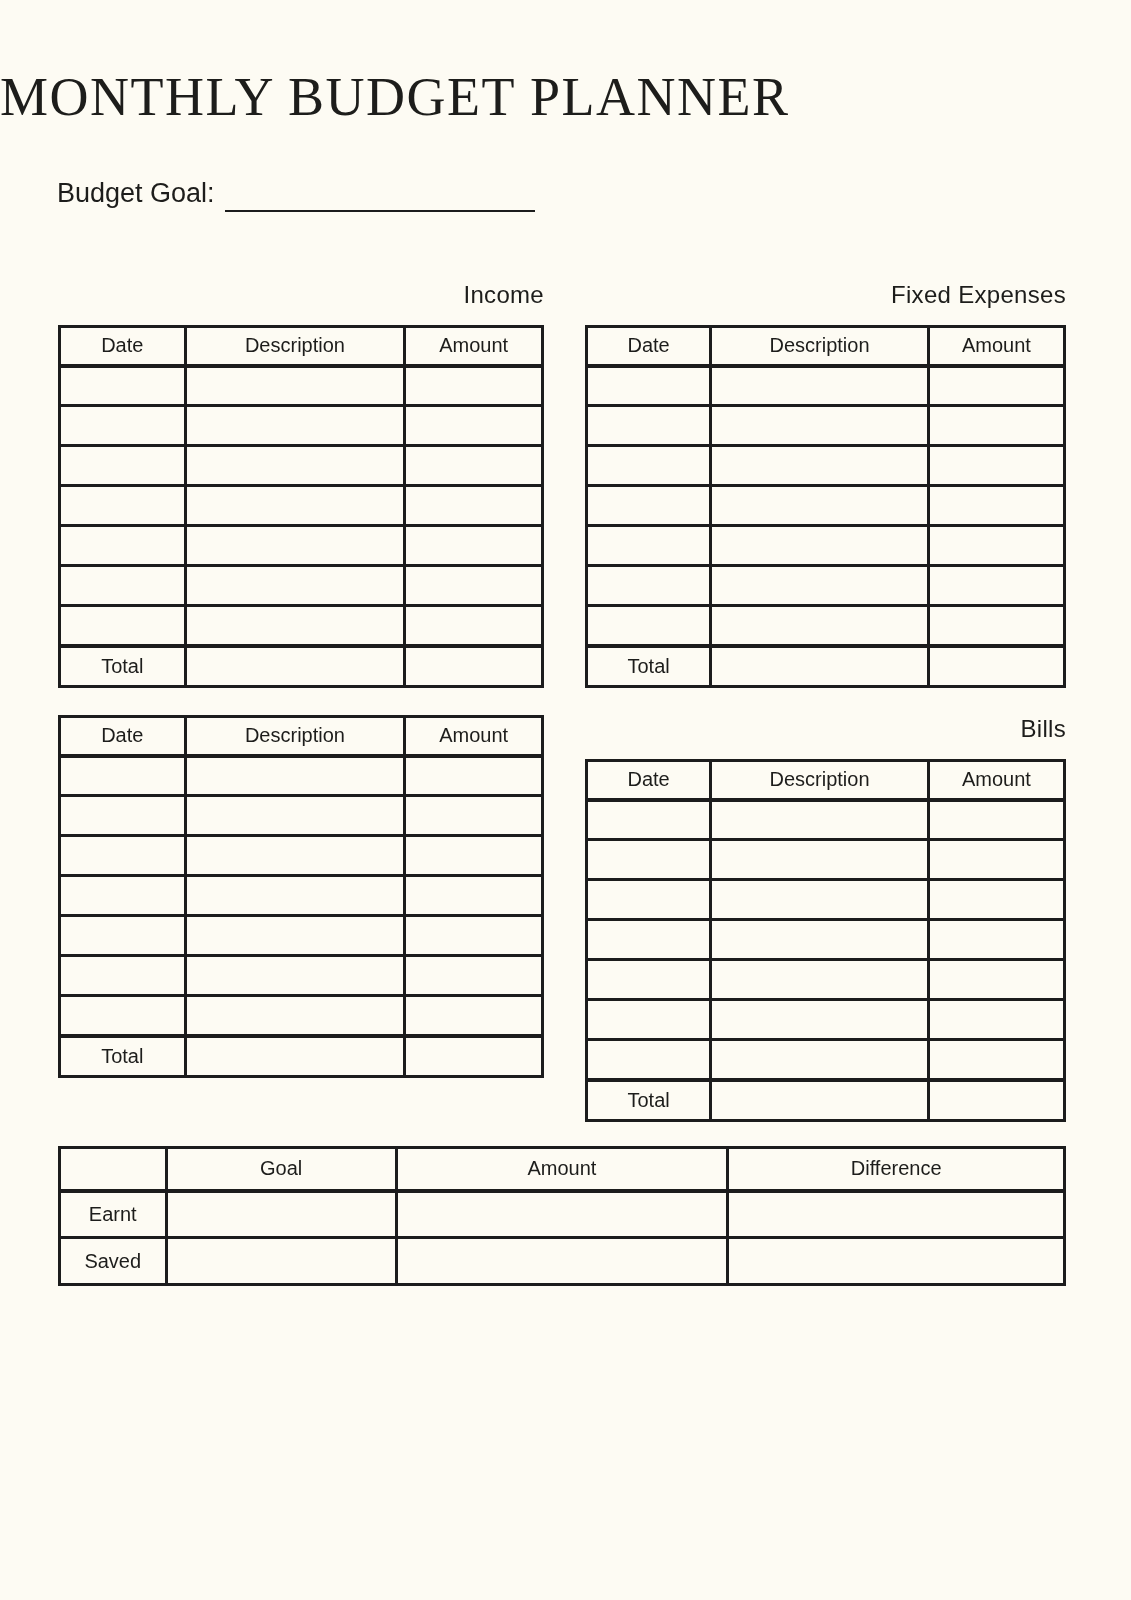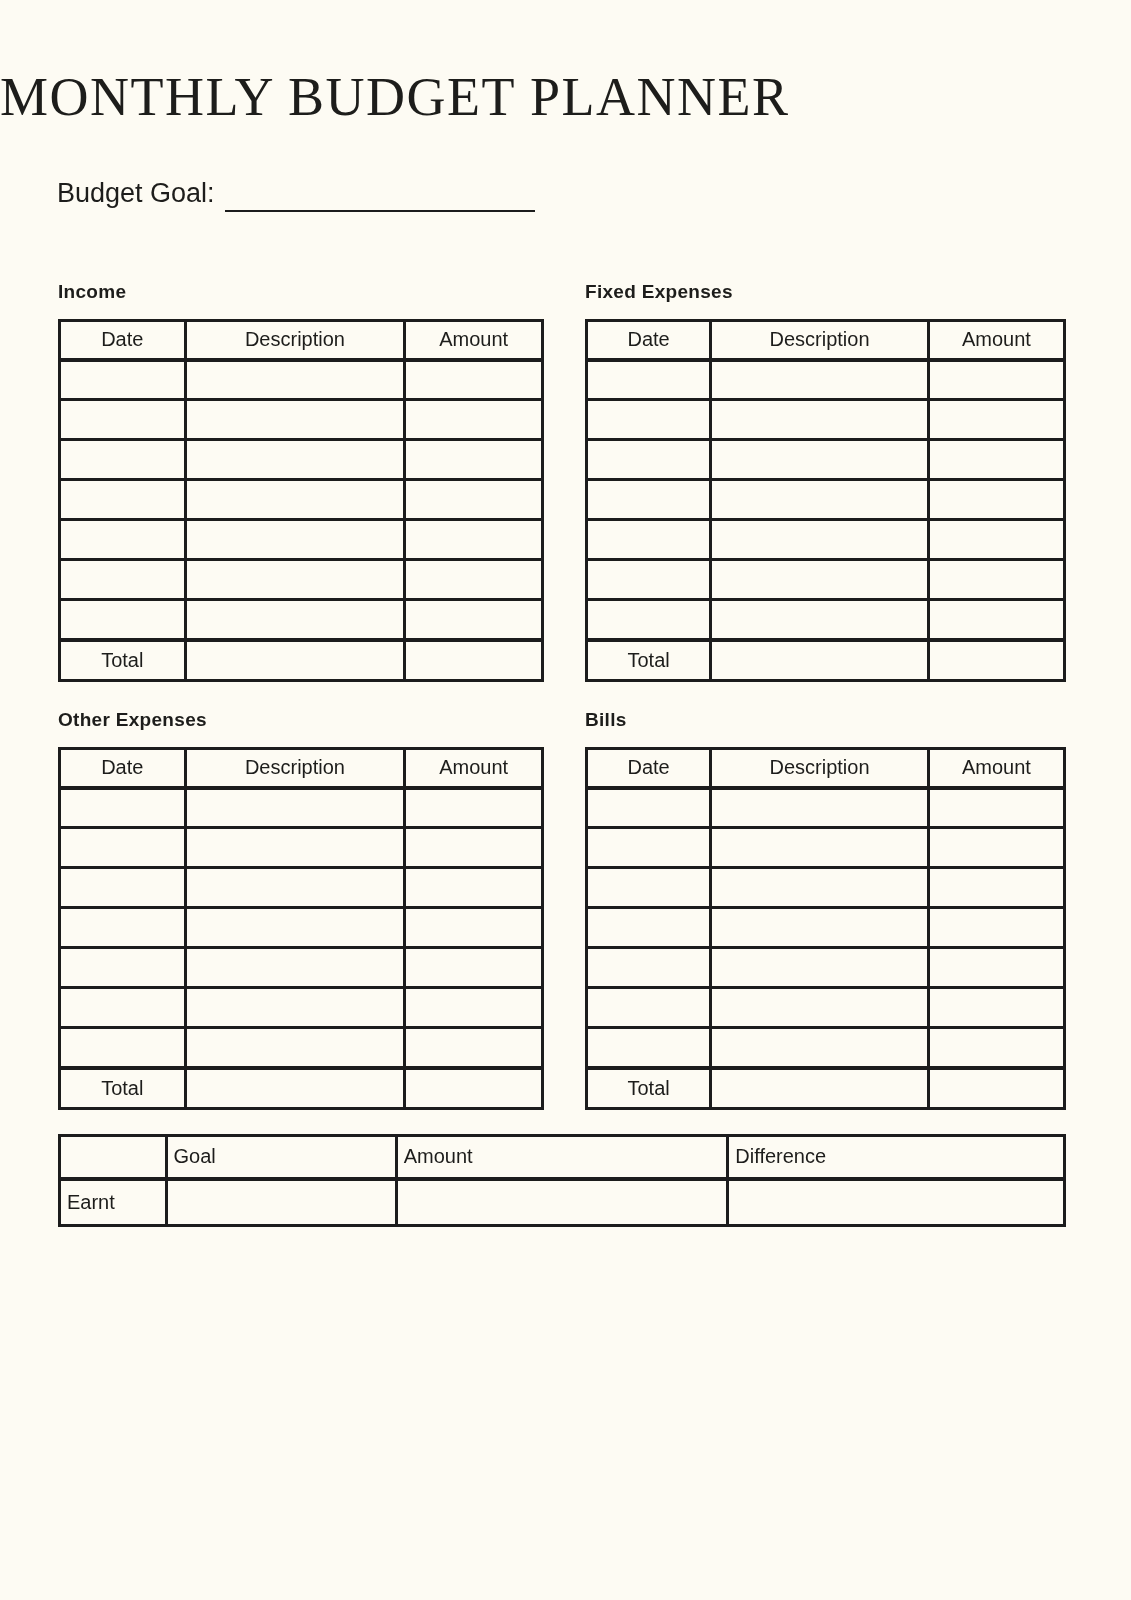--- a/index.html
+++ b/index.html
@@ -48,23 +48,24 @@
   
   .sections{
     display:grid;
     grid-template-columns: 486px 481px;
     column-gap: 41px;
     row-gap: 27px;
     margin: 72px 0 0 58px;
   }
   .section-title{
     margin: 0 0 16px 0;
-    font-size: 19px;
-    font-weight: 700;
+    font-size: 24px;
+    font-weight: 400;
     letter-spacing: 0.3px;
+    text-align: right;
   }
   table{ border-collapse: collapse; width:100%; table-layout: fixed; }
   .entry-table{ border: 3px solid var(--color-border, var(--line)); }
   .entry-table th, .entry-table td{
     border: 3px solid var(--color-border, var(--line));
     height: 40px;
     padding: 0 6px;
     font-size: 20px;
     font-weight: 400;
     text-align: center;
@@ -82,21 +83,21 @@
     width: 1008px;
     border: 3px solid var(--color-border, var(--line));
     margin-top: 17px;
   }
   .recap-table th, .recap-table td{
     border: 3px solid var(--color-border, var(--line));
     height: 43px;
     padding: 0 6px;
     font-size: 20px;
     font-weight: 400;
-    text-align: left;
+    text-align: center;
     vertical-align: middle;
   }
   .recap-table thead th{ border-bottom-width: 4px; }
   .recap-table tbody td{ height: 47px; }
   .recap-table .c-label{ width: 10.6%; }
   .recap-table .c-goal{ width: 22.9%; }
   .recap-table .c-actual{ width: 33%; }
   .recap-table .c-diff{ width: 33.5%; }
 </style>
 </head>
@@ -227,21 +228,20 @@
         <tr class="total-row">
           <td>Total</td>
           <td></td>
           <td></td>
         </tr>
       </tbody>
     </table>
   </section>
 
   <section class="table-block">
-    <h2 class="section-title">Other Expenses</h2>
     <table class="entry-table">
       <colgroup>
           <col class="c-date">
           <col class="c-desc">
           <col class="c-amt">
         </colgroup>
       <thead>
         <tr>
           <th>Date</th>
           <th>Description</th>
@@ -371,15 +371,21 @@
         <th>Difference</th>
       </tr>
     </thead>
     <tbody>
       <tr>
         <td>Earnt</td>
         <td></td>
         <td></td>
         <td></td>
       </tr>
+      <tr>
+        <td>Saved</td>
+        <td></td>
+        <td></td>
+        <td></td>
+      </tr>
     </tbody>
   </table>
 </section>
 
 </body></html>

